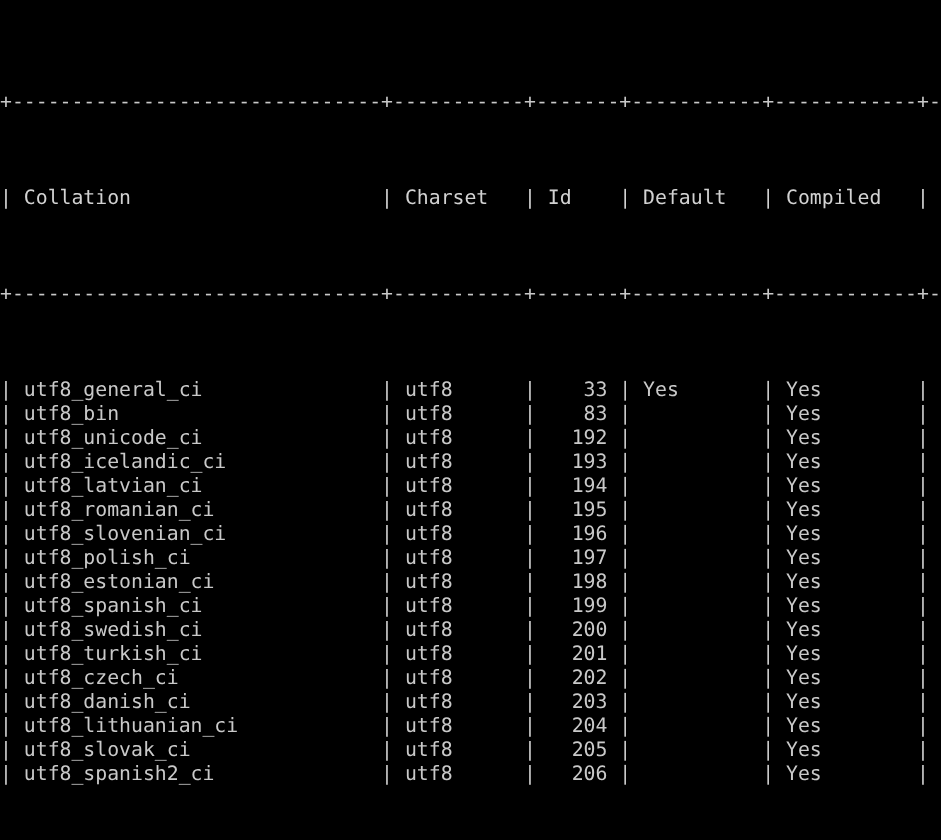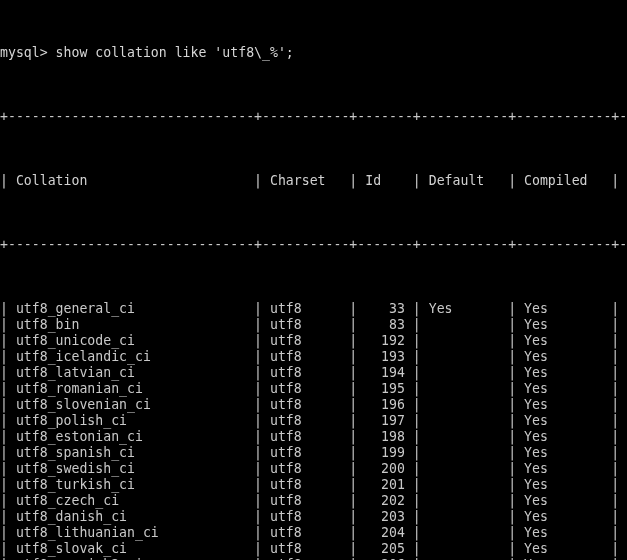--- a/index.html
+++ b/index.html
@@ -53,21 +53,20 @@
   .data-row {
     color: #c9c9c9;
   }
 </style>
 </head>
 <body>
 
 <div id="terminal">
   <div class="screen">
 
-    <div class="line prompt-line">mysql&gt; show collation like 'utf8\_%';</div>
 
     <div class="line rule">+-------------------------------+-----------+-------+-----------+------------+-----------+</div>
 
     <div class="line header-row">| Collation                     | Charset   | Id    | Default   | Compiled   | Sortlen   |</div>
 
     <div class="line rule">+-------------------------------+-----------+-------+-----------+------------+-----------+</div>
 
     <div id="data-rows"><div class="line data-row">| utf8_general_ci               | utf8      |    33 | Yes       | Yes        |         1 |</div><div class="line data-row">| utf8_bin                      | utf8      |    83 |           | Yes        |         1 |</div><div class="line data-row">| utf8_unicode_ci               | utf8      |   192 |           | Yes        |         8 |</div><div class="line data-row">| utf8_icelandic_ci             | utf8      |   193 |           | Yes        |         8 |</div><div class="line data-row">| utf8_latvian_ci               | utf8      |   194 |           | Yes        |         8 |</div><div class="line data-row">| utf8_romanian_ci              | utf8      |   195 |           | Yes        |         8 |</div><div class="line data-row">| utf8_slovenian_ci             | utf8      |   196 |           | Yes        |         8 |</div><div class="line data-row">| utf8_polish_ci                | utf8      |   197 |           | Yes        |         8 |</div><div class="line data-row">| utf8_estonian_ci              | utf8      |   198 |           | Yes        |         8 |</div><div class="line data-row">| utf8_spanish_ci               | utf8      |   199 |           | Yes        |         8 |</div><div class="line data-row">| utf8_swedish_ci               | utf8      |   200 |           | Yes        |         8 |</div><div class="line data-row">| utf8_turkish_ci               | utf8      |   201 |           | Yes        |         8 |</div><div class="line data-row">| utf8_czech_ci                 | utf8      |   202 |           | Yes        |         8 |</div><div class="line data-row">| utf8_danish_ci                | utf8      |   203 |           | Yes        |         8 |</div><div class="line data-row">| utf8_lithuanian_ci            | utf8      |   204 |           | Yes        |         8 |</div><div class="line data-row">| utf8_slovak_ci                | utf8      |   205 |           | Yes        |         8 |</div><div class="line data-row">| utf8_spanish2_ci              | utf8      |   206 |           | Yes        |         8 |</div></div>
 
     

